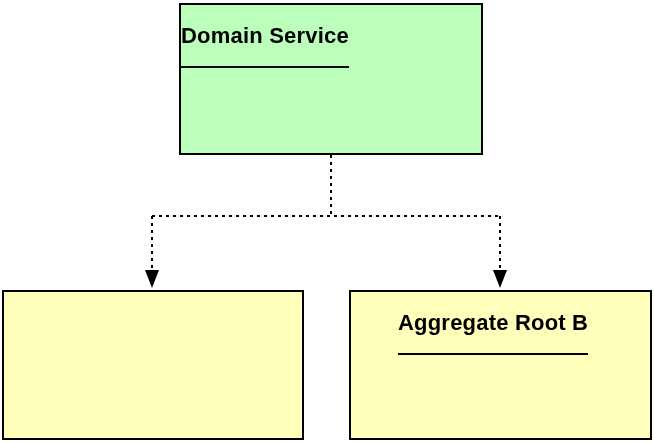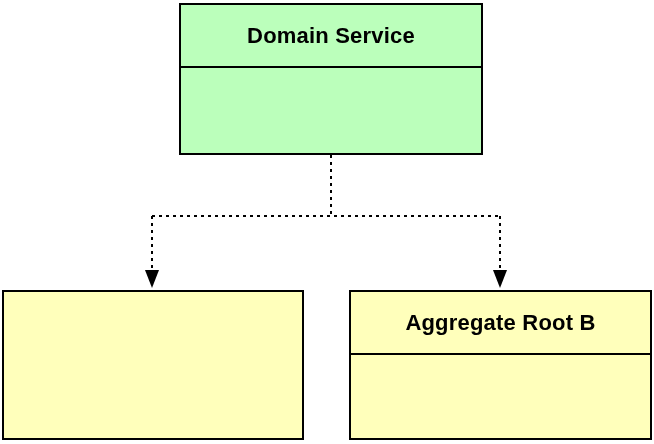--- a/index.html
+++ b/index.html
@@ -9,38 +9,38 @@
     background: #ffffff;
     font-family: "Liberation Sans", sans-serif;
     position: relative;
     overflow: hidden;
   }
   .node {
     position: absolute;
     border: 2px solid #000000;
     box-sizing: border-box;
     display: flex;
-    flex-direction: column;
+    flex-direction: row;
   }
   .node .hd {
     height: 63px;
     box-sizing: border-box;
     border-bottom: 2px solid #000000;
     display: flex;
     align-items: center;
     justify-content: center;
     font-weight: bold;
     font-size: 22px;
     color: #000000;
     letter-spacing: 0.2px;
   }
   .node .bd { flex: 1; }
   #node-domain-service   { left: 179px; top: 3px;   width: 304px; height: 152px; background: #bbffbb; }
   #node-aggregate-root-a { left: 2px;   top: 290px; width: 302px; height: 150px; background: #ffffbb; }
-  #node-aggregate-root-b { left: 349px; top: 290px; width: 303px; height: 150px; background: #ffffbb; }
+  #node-aggregate-root-b { left: 349px; top: 290px; width: 303px; height: 150px; background: #ffffbb; padding-left: 47px; }
   svg.edges {
     position: absolute;
     left: 0; top: 0;
     pointer-events: none;
   }
 </style>
 </head>
 <body>
 
 <svg class="edges" width="654" height="444" viewBox="0 0 654 444" aria-hidden="true">

